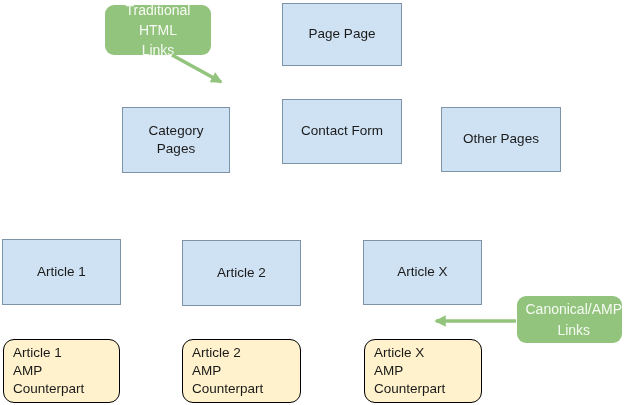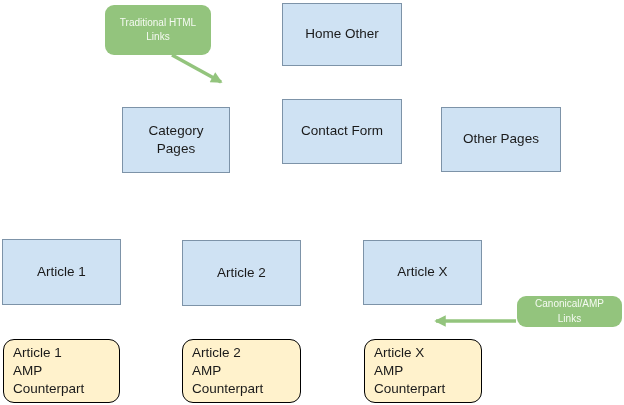--- a/index.html
+++ b/index.html
@@ -44,21 +44,21 @@
     text-align: left;
     padding: 4px 6px 4px 9px;
     white-space: pre-line;
   }
   .callout {
     position: absolute;
     box-sizing: border-box;
     background: #93c47d;
     border-radius: 9px;
     color: #f5faf2;
-    font-size: 10px;
+    font-size: 14px;
     line-height: 1.45;
     display: flex;
     align-items: center;
     justify-content: center;
     text-align: center;
     white-space: pre-line;
   }
   .arrow-layer {
     position: absolute;
     left: 0; top: 0;
@@ -70,21 +70,21 @@
 <body>
 
 <div class="canvas">
 
   <div class="callout" style="left:105px; top:5px; width:106px; height:50px;">
     <span>Traditional HTML
 Links</span>
   </div>
 
   <div class="node" style="left:282px; top:3px; width:120px; height:63px;">
-    <span>Home Other</span>
+    <span>Page Page</span>
   </div>
 
   <div class="node" style="left:122px; top:107px; width:108px; height:66px;">
     <span>Category
 Pages</span>
   </div>
   <div class="node" style="left:282px; top:99px; width:120px; height:65px;">
     <span>Contact Form</span>
   </div>
   <div class="node" style="left:441px; top:107px; width:120px; height:65px;">
@@ -110,21 +110,21 @@
     <span>Article 2
 AMP
 Counterpart</span>
   </div>
   <div class="amp-node" style="left:364px; top:339px; width:118px; height:64px;">
     <span>Article X
 AMP
 Counterpart</span>
   </div>
 
-  <div class="callout" style="left:517px; top:296px; width:105px; height:31px;">
+  <div class="callout" style="left:517px; top:296px; width:105px; height:47px;justify-content:flex-end;">
     <span>Canonical/AMP
 Links</span>
   </div>
 
   <svg class="arrow-layer" width="624" height="405" viewBox="0 0 624 405" xmlns="http://www.w3.org/2000/svg">
     <defs>
       <marker id="ah" viewBox="0 0 10 10" refX="8.5" refY="5" markerWidth="14" markerHeight="11.5" markerUnits="userSpaceOnUse" orient="auto">
         <path d="M0,0 L10,5 L0,10 z" fill="#93c47d"></path>
       </marker>
     </defs>

